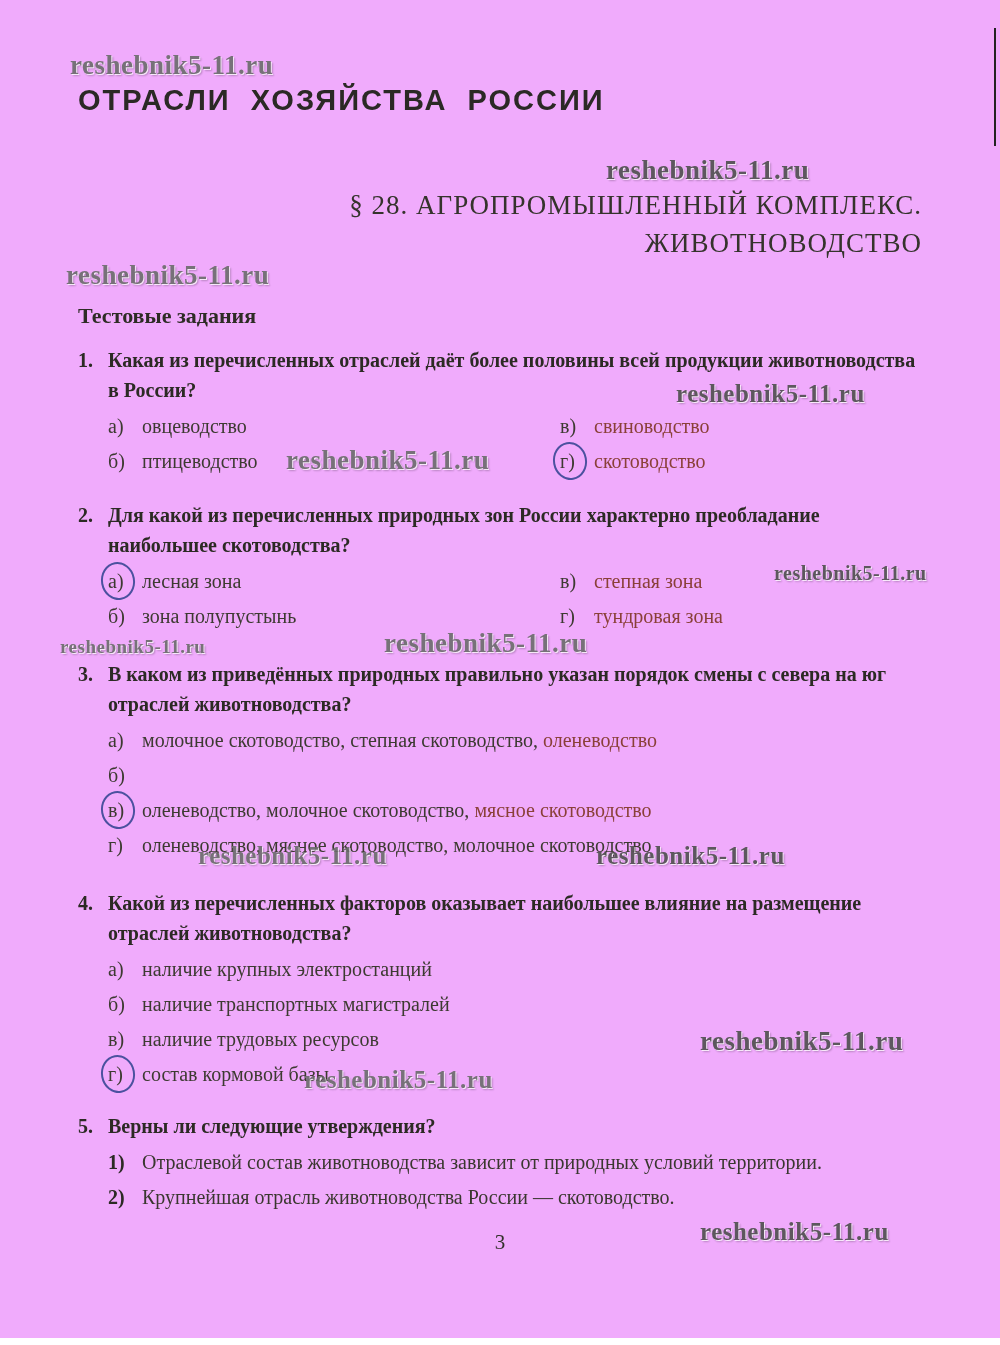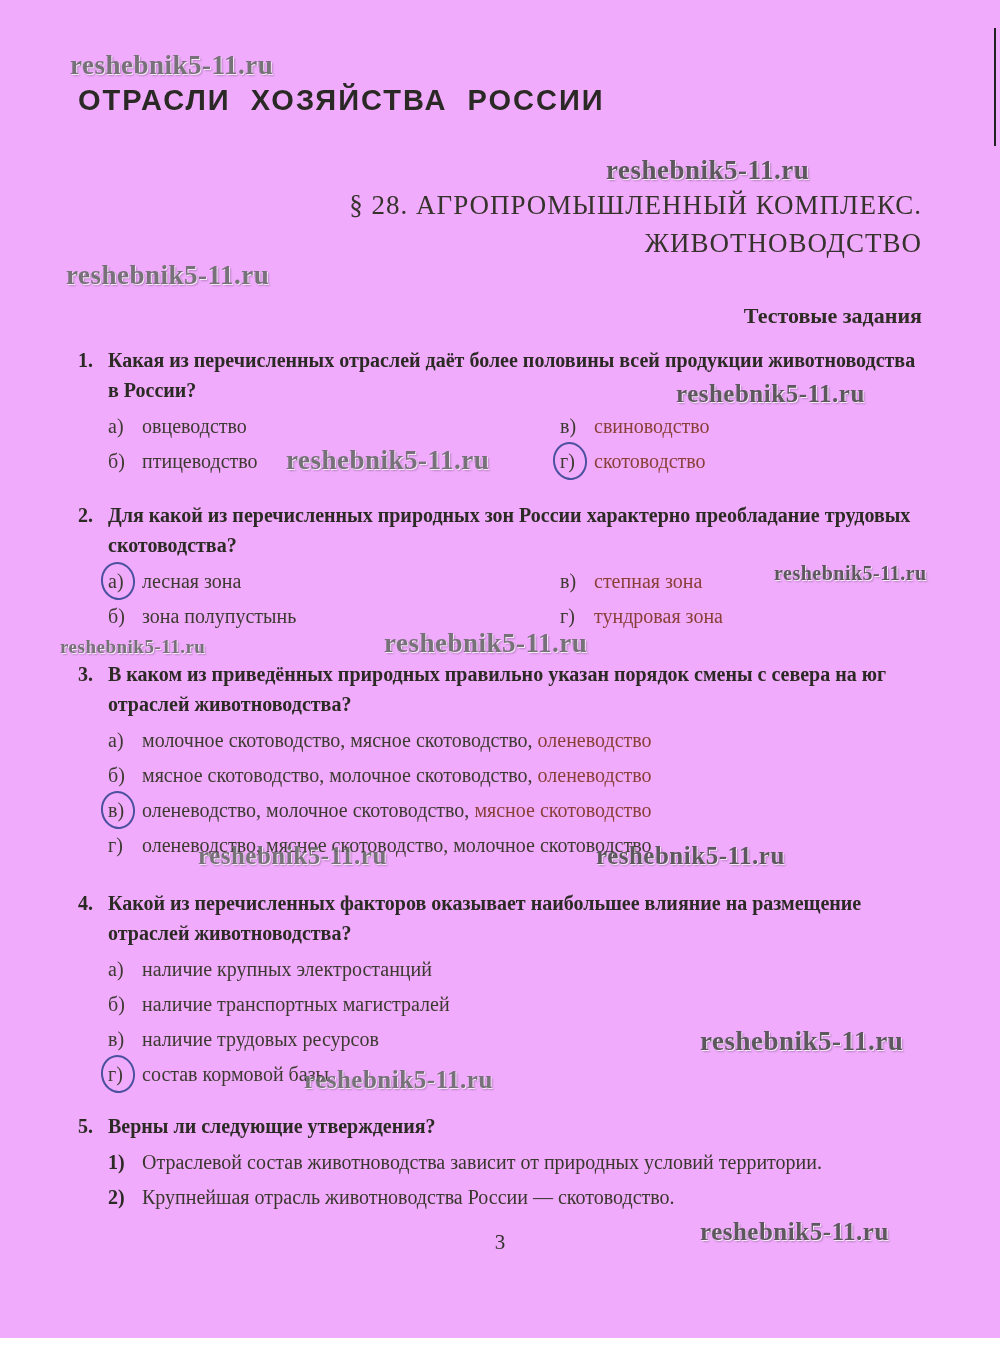--- a/index.html
+++ b/index.html
@@ -28,21 +28,21 @@
   .section-title {
     margin-top: 70px;
     text-align: right;
     font-size: 27px;
     letter-spacing: 1px;
     color: #35332c;
     line-height: 1.4;
   }
   .subtitle {
     margin-top: 40px;
-    text-align: right;
+    text-align: left;
     font-size: 22px;
     font-weight: bold;
     color: #2e2c25;
   }
 
   .question { font-size: 20px; line-height: 1.5; }
   .q1 { margin-top: 16px; }
   .q2 { margin-top: 24px; }
   .q3 { margin-top: 28px; }
   .q4 { margin-top: 28px; }
@@ -184,21 +184,21 @@
         <div class="option">
           <span class="letter circled">г)</span>
           <span><span class="opt-text"></span><span class="opt-accent">скотоводство</span></span>
         </div>
       </div>
     </section>
 
     <section class="question q2">
       <div class="q-head">
         <span class="q-num">2.</span>
-        <span class="q-text">Для какой из перечисленных природных зон России характерно преобладание трудовых скотоводства?</span>
+        <span class="q-text">Для какой из перечисленных природных зон России характерно преобладание наибольшее скотоводства?</span>
       </div>
       <div class="options two-col">
         <div class="option">
           <span class="letter circled">а)</span>
           <span><span class="opt-text">лесная зона</span><span class="opt-accent"></span></span>
         </div>
         <div class="option">
           <span class="letter">б)</span>
           <span><span class="opt-text">зона полупустынь</span><span class="opt-accent"></span></span>
         </div>
@@ -214,25 +214,24 @@
     </section>
 
     <section class="question q3">
       <div class="q-head">
         <span class="q-num">3.</span>
         <span class="q-text">В каком из приведённых природных правильно указан порядок смены с севера на юг отраслей животноводства?</span>
       </div>
       <div class="options one-col">
         <div class="option">
           <span class="letter">а)</span>
-          <span><span class="opt-text">молочное скотоводство, мясное скотоводство, </span><span class="opt-accent">оленеводство</span></span>
-        </div>
-        <div class="option">
-          <span class="letter">б)</span>
-          <span><span class="opt-text">мясное скотоводство, молочное скотоводство, </span><span class="opt-accent">оленеводство</span></span>
+          <span><span class="opt-text">молочное скотоводство, степная скотоводство, </span><span class="opt-accent">оленеводство</span></span>
+        </div>
+        <div class="option">
+          <span class="letter">б)</span>
         </div>
         <div class="option">
           <span class="letter circled">в)</span>
           <span><span class="opt-text">оленеводство, молочное скотоводство, </span><span class="opt-accent">мясное скотоводство</span></span>
         </div>
         <div class="option">
           <span class="letter">г)</span>
           <span><span class="opt-text">оленеводство, мясное скотоводство, молочное скотоводство</span><span class="opt-accent"></span></span>
         </div>
       </div>

